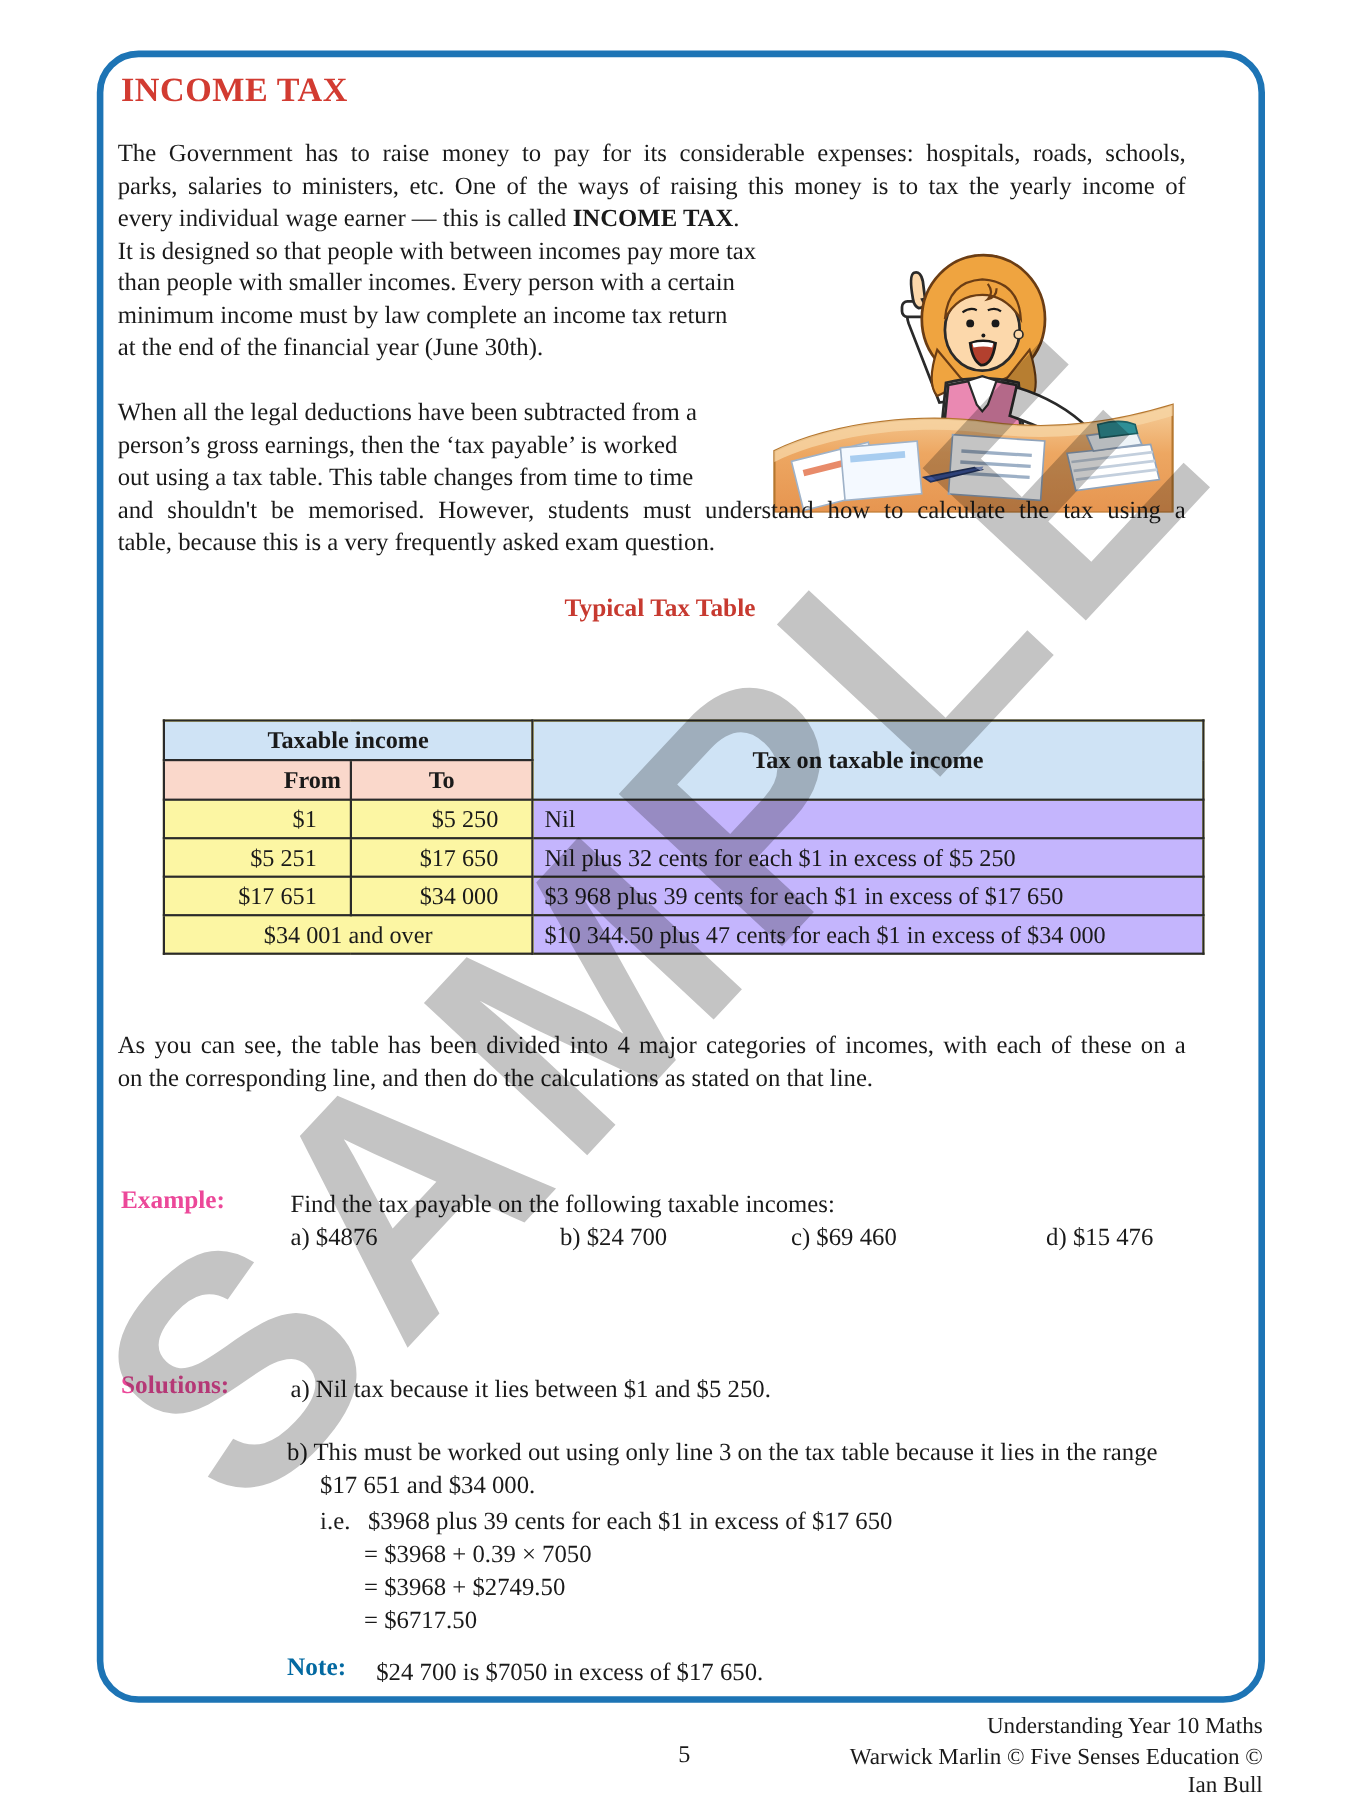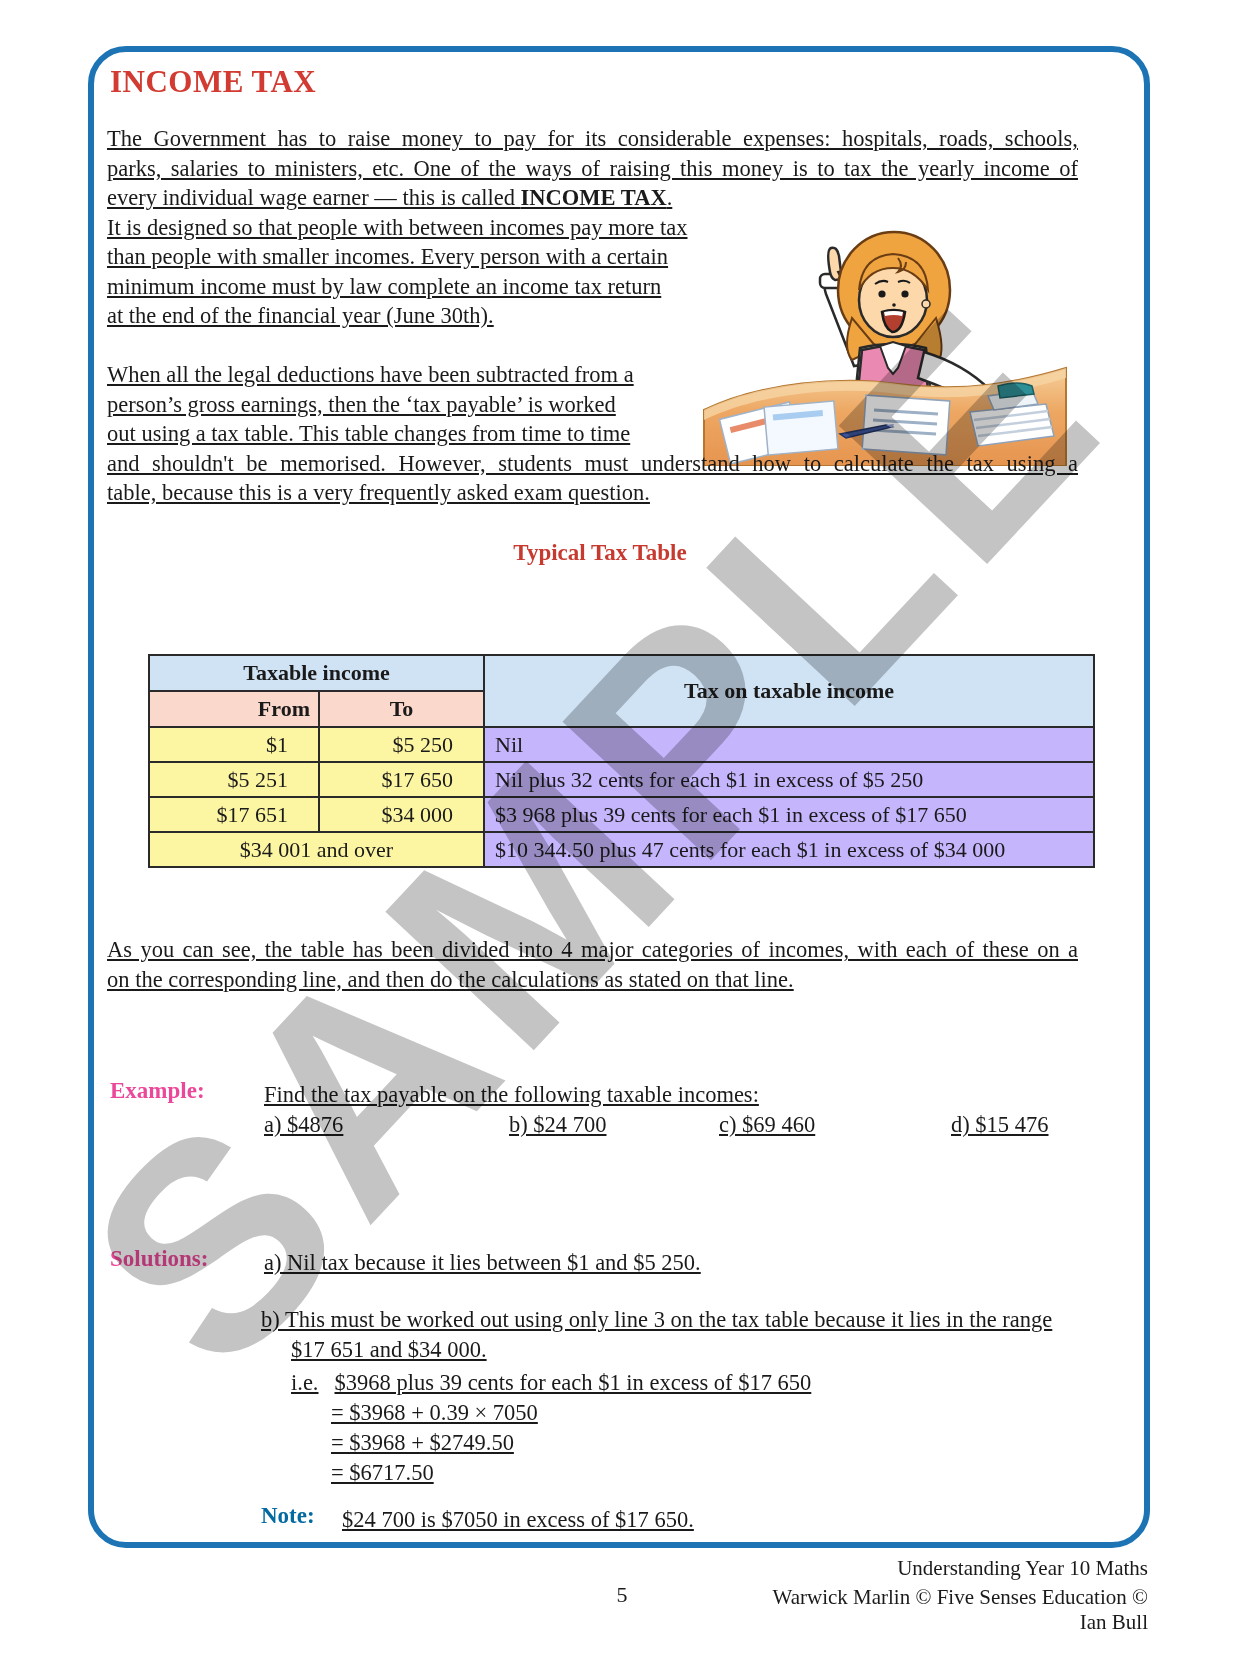--- a/index.html
+++ b/index.html
@@ -8,21 +8,21 @@
     font-family:"Liberation Serif",serif;color:#1a1a1a;
   }
   .frame{
     position:absolute;left:88px;top:46px;width:1050px;height:1490px;
     border:6px solid #1d74b5;border-radius:38px;background:#ffffff;z-index:1;
   }
   .abs{position:absolute;z-index:3;}
   .title{
     font-size:31px;font-weight:bold;color:#d23b31;letter-spacing:0.5px;
   }
-  .bodytext{font-size:22.5px;line-height:29.5px;white-space:nowrap;text-decoration:underline;}
+  .bodytext{font-size:22.5px;line-height:29.5px;white-space:nowrap;}
   .block .ln{height:29.5px;}
   .just{white-space:normal;text-align:justify;text-align-last:justify;}
   .section-heading{
     font-size:23px;font-weight:bold;color:#c73a30;text-align:center;
   }
   .label-blue{font-size:23px;font-weight:bold;color:#ec4899;}
   .label-red{font-size:23px;font-weight:bold;color:#0369a1;}
   table.taxtable{
     border-collapse:collapse;table-layout:fixed;width:945px;
     font-size:22px;background:#fcf6a3;

